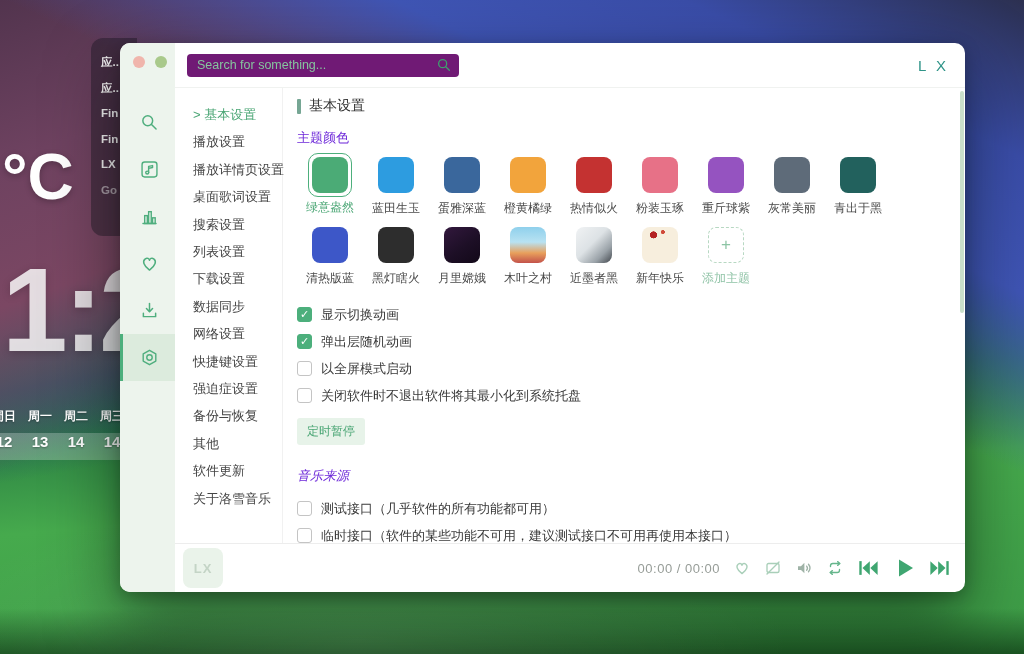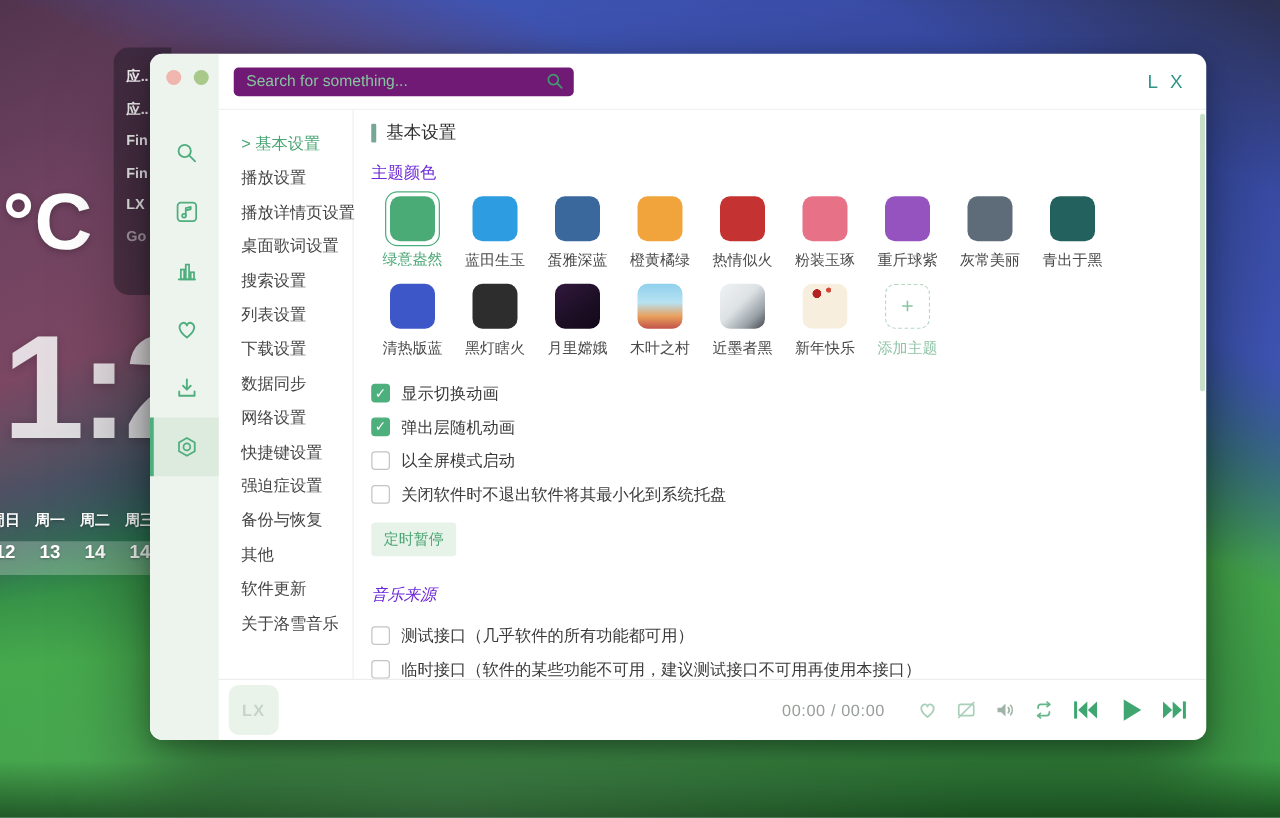--- a/index.html
+++ b/index.html
@@ -108,21 +108,21 @@
   .src-label { margin-top:22px;font-style:italic; }
   .src-row { width:max-content; }
 
   
   .footer { height:49px; border-top:1px solid #ededed; display:flex; align-items:center;
     padding:0 14px 0 8px; flex-shrink:0; }
   .album { width:40px; height:40px; background:#eaf3ea; border-radius:8px; display:flex;
     align-items:center; justify-content:center; color:#c4d4c6; font-size:13px;
     font-weight:700; letter-spacing:1px; }
   .player-right { margin-left:auto; display:flex; align-items:center; gap:13px; }
-  .time { font-size:13px; color:#979d98; margin-right:12px; letter-spacing:0.5px; }
+  .time { font-size:13px; color:#979d98; margin-right:0; letter-spacing:0.5px; }
   .picon { width:18px; height:18px; cursor:pointer; }
   .picon.soft { color:#a9cfb9; }
   .picon.vol { color:#9fb3a7; }
   .picon.loop { color:#66b68c; }
   .picon.big { width:22px; height:22px; color:#3fa671; }
   .picon.play { width:24px; height:24px; color:#3fa671; }
 </style>
 </head>
 <body>
 

